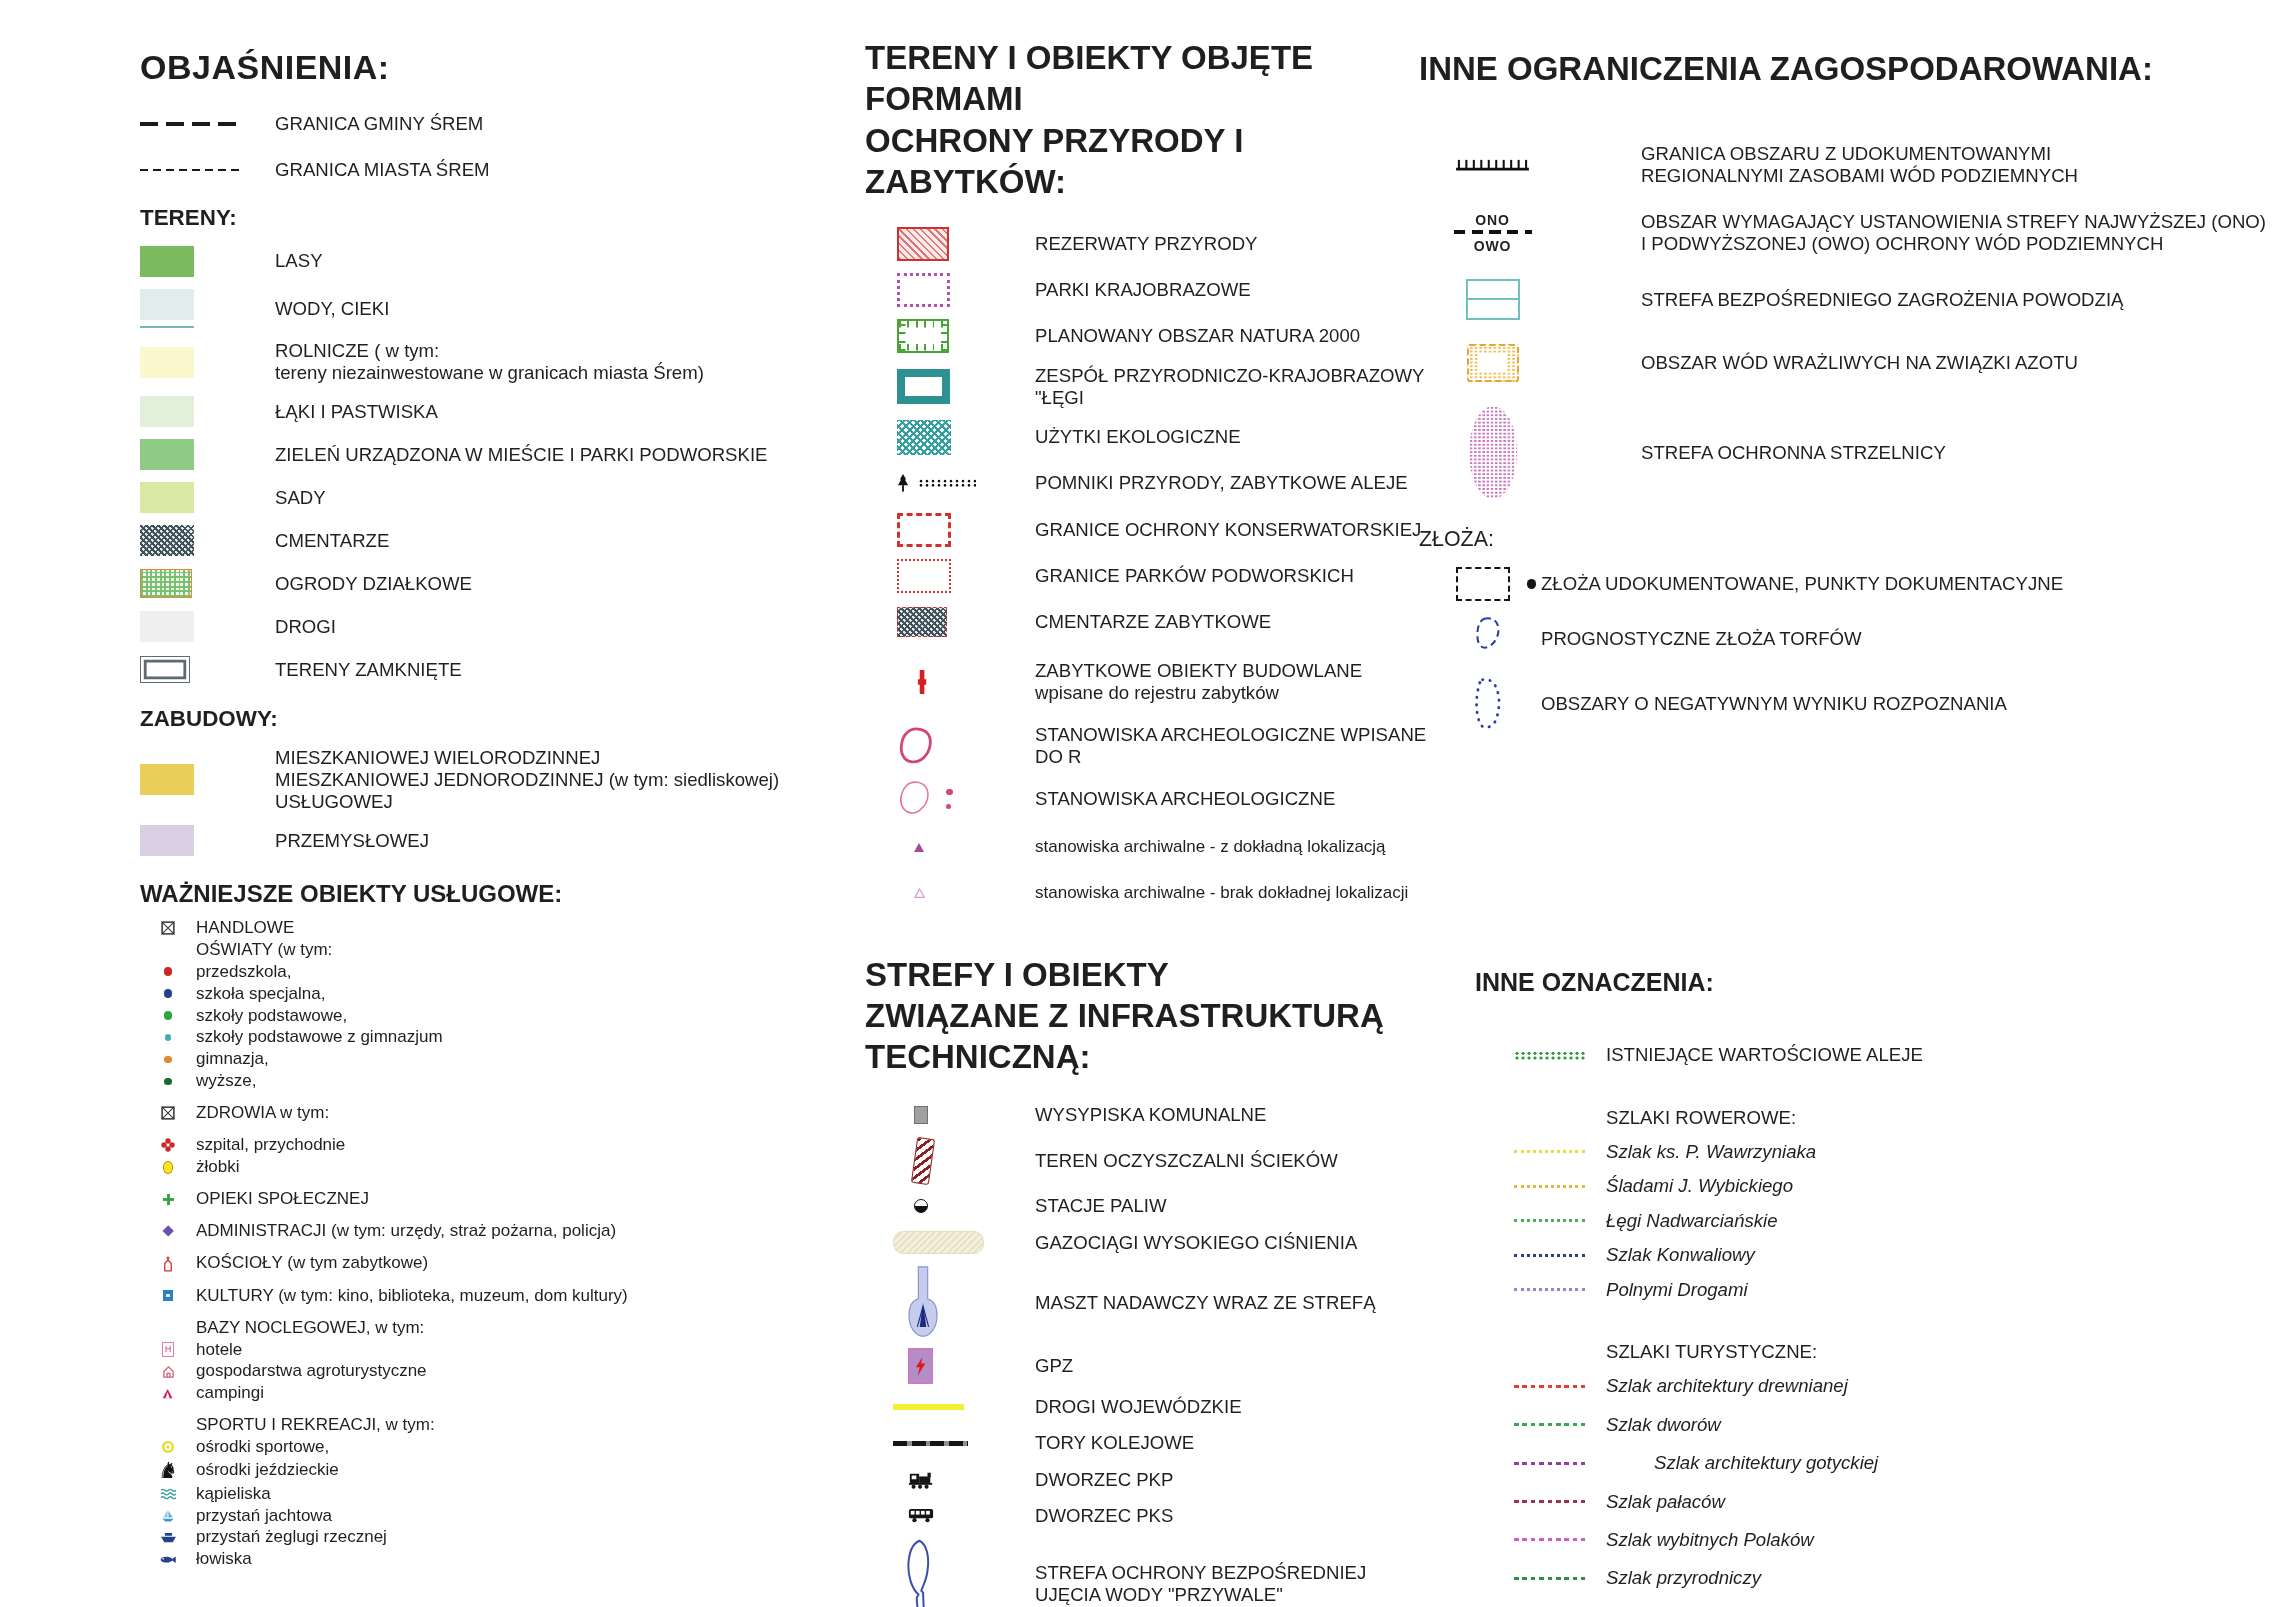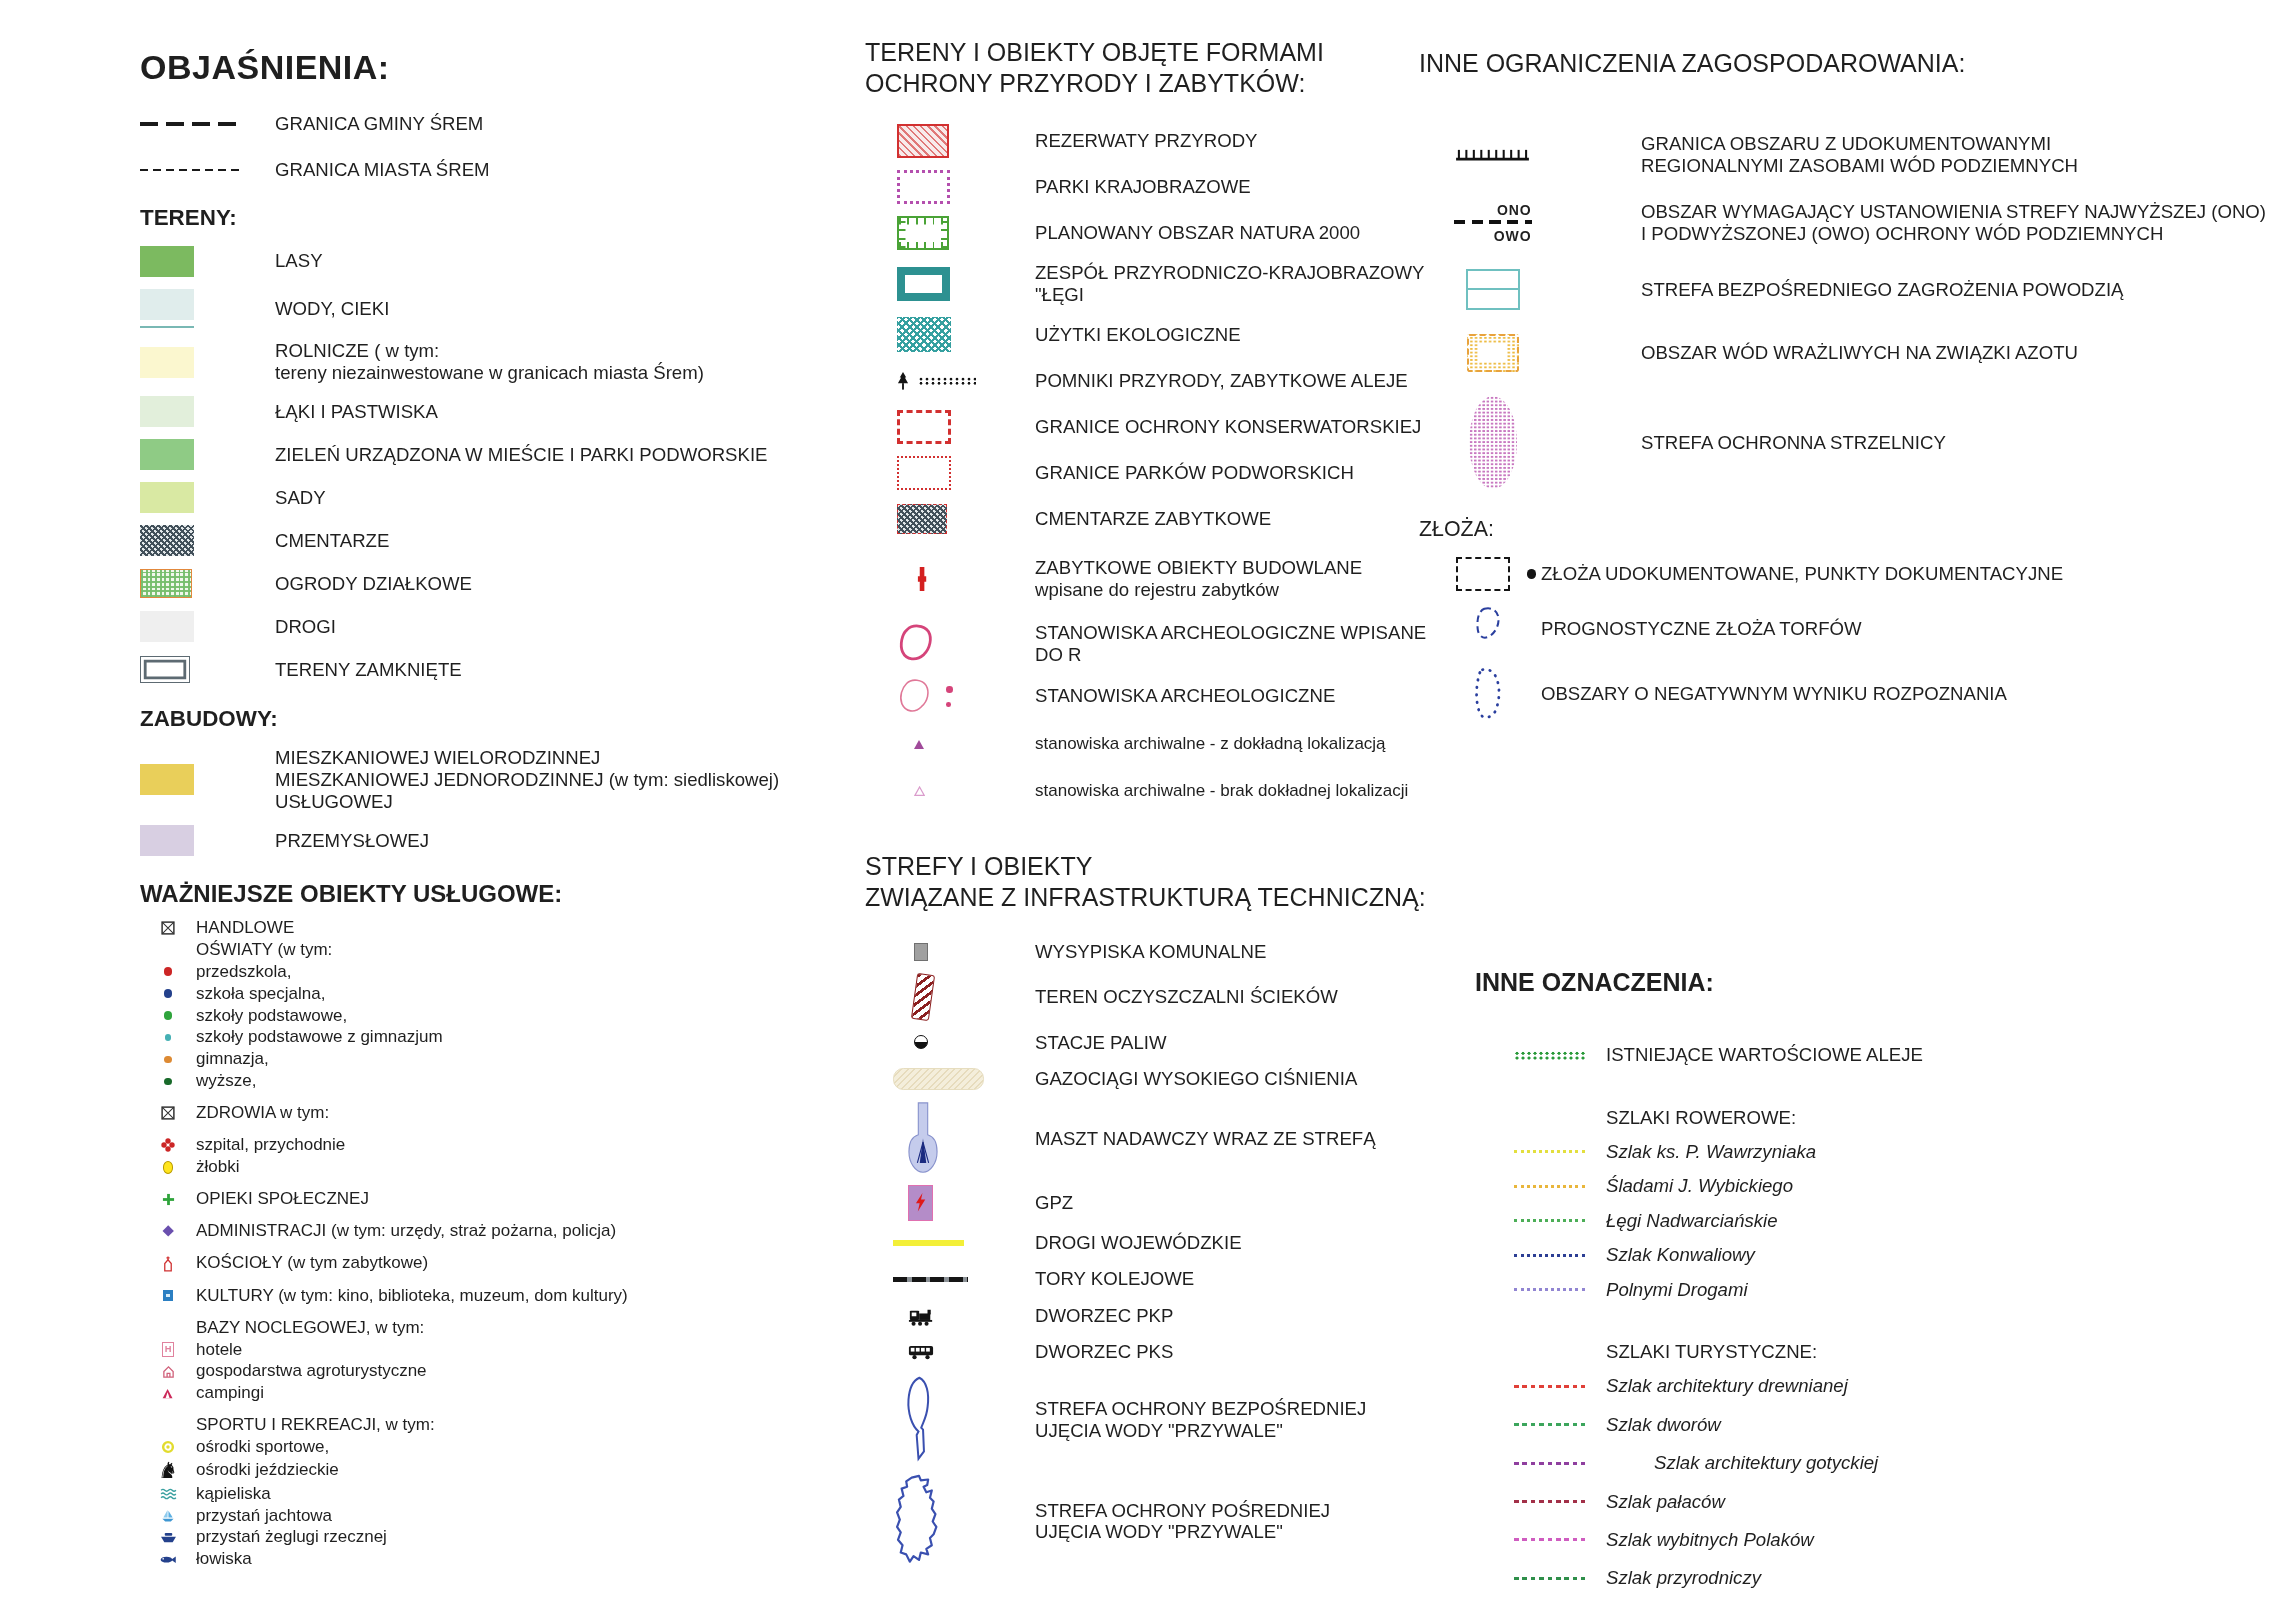--- a/index.html
+++ b/index.html
@@ -7,21 +7,21 @@
     width:2286px;height:1607px;position:relative;background:#ffffff;
     font-family:"Liberation Sans",sans-serif;color:#1f1f1f;overflow:hidden;
   }
   .col{position:absolute}
   #col-left{left:140px;top:48px;width:708px}
   #col-mid{left:865px;top:37px;width:569px}
   #col-right{left:1419px;top:48px;width:867px}
   #sec-ozn{left:1475px;top:968px;width:811px}
 
   h1.main{font-size:34px;font-weight:bold;margin:0 0 26px 0;letter-spacing:0.5px}
-  .h-mid{font-size:25px;font-weight:normal;line-height:1.25;margin:0 0 24px 0}
+  .h-mid{font-size:33px;font-weight:bold;line-height:1.25;margin:0 0 24px 0}
   .h-sub{font-size:22.4px;font-weight:bold;margin:20.5px 0 15px 0}
   .h-uslug{font-size:24px;font-weight:bold;margin:24px 0 9.3px 0}
   .h-zloza{font-size:21.4px;font-weight:normal;margin:28px 0 15px 0}
   .h-ozn{font-size:25px;font-weight:bold;margin:0 0 47px 0}
 
   .row{display:flex;align-items:center}
   .icon-cell{display:flex;align-items:center;flex:0 0 135px}
   .label-cell{font-size:18.6px;line-height:1.18;color:#1f1f1f}
   .row.small .label-cell{font-size:17px}
   .row .label-cell.italic{font-style:italic}
@@ -621,21 +621,21 @@
             <line x1="60" y1="2" x2="60" y2="11" stroke="#111111" stroke-width="2.2"></line>
             <line x1="68" y1="2" x2="68" y2="11" stroke="#111111" stroke-width="2.2"></line>
             <line x1="76" y1="2" x2="76" y2="11" stroke="#111111" stroke-width="2.2"></line>
             <line x1="1" y1="12" x2="79" y2="12" stroke="#111111" stroke-width="3"></line>
           </svg>
         </div>
         <div class="label-cell">GRANICA OBSZARU Z UDOKUMENTOWANYMI<br>REGIONALNYMI ZASOBAMI WÓD PODZIEMNYCH</div>
       </div>
       <div class="row">
         <div class="icon-cell">
-          <div style="display:flex;flex-direction:column;align-items:flex-end;width:78px">
+          <div style="display:flex;flex-direction:column;align-items:center;width:78px">
             <span style="font-weight:bold;font-size:14px;letter-spacing:0.9px">ONO</span>
             <div style="width:78px;height:3.3px;background:repeating-linear-gradient(90deg,#111 0 11.2px,rgba(0,0,0,0) 11.2px 17.7px);margin:2.8px 0 4.7px"></div>
             <span style="font-weight:bold;font-size:14px;letter-spacing:0.9px">OWO</span>
           </div>
         </div>
         <div class="label-cell">OBSZAR WYMAGAJĄCY USTANOWIENIA STREFY NAJWYŻSZEJ (ONO)<br>I PODWYŻSZONEJ (OWO) OCHRONY WÓD PODZIEMNYCH</div>
       </div>
       <div class="row row-gap">
         <div class="icon-cell">
           <div class="powodz"></div>

